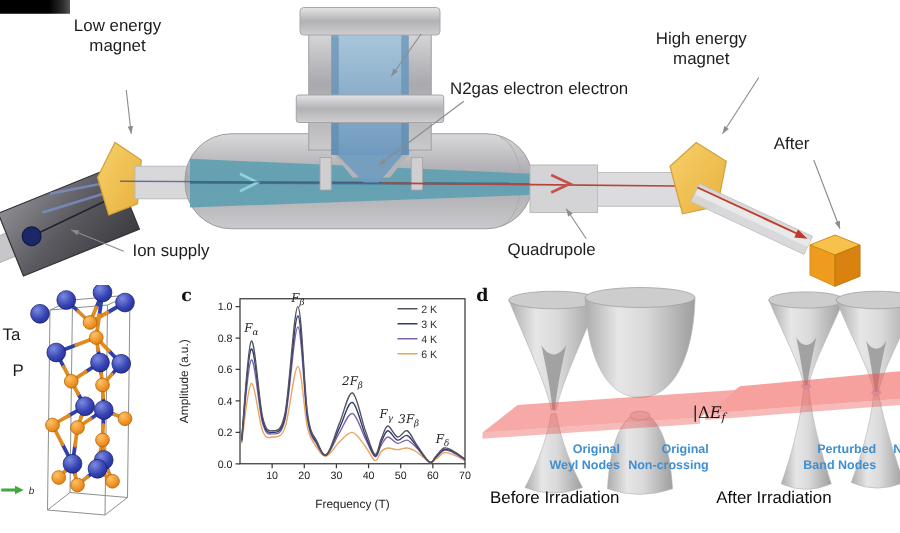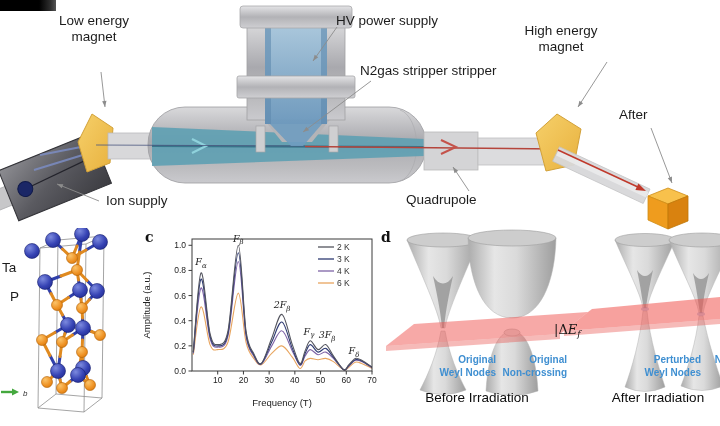--- a/index.html
+++ b/index.html
@@ -5,21 +5,21 @@
   html,body{margin:0;padding:0;background:#fff;}
   .fig{position:relative;width:720px;height:426px;background:#ffffff;overflow:hidden;
        font-family:"Liberation Sans",sans-serif;}
   .lbl{position:absolute;font-size:13.5px;color:#1c1c1c;line-height:1.18;white-space:nowrap;}
   .ml{white-space:pre-line;}
   .center{text-align:center;}
   .panel-letter{position:absolute;font-family:"DejaVu Serif",serif;font-weight:bold;
                 font-size:14px;color:#111;}
   .node-lbl{position:absolute;width:110px;text-align:right;font-size:10px;font-weight:700;
             color:#3f8fd1;line-height:1.3;white-space:pre-line;}
-  .irr-lbl{position:absolute;width:170px;text-align:center;font-size:13.5px;color:#0c0c0c;}
+  .irr-lbl{position:absolute;width:170px;font-size:13.5px;color:#0c0c0c;}
   .artifact{position:absolute;left:0;top:0;width:56px;height:11px;
             background:linear-gradient(to right,#000 70%,#2e2e2e 90%,#555);}
   svg{position:absolute;}
 </style>
 </head>
 <body>
 
 <div class="fig">
 
   <div class="artifact"></div>
@@ -117,22 +117,21 @@
         <polygon points="672,183 667.8045101566127,178.17943312731444 671.915071055802,176.6099462385331" fill="#8c8c8c"></polygon>
         <line x1="469" y1="191" x2="453" y2="167" stroke="#8c8c8c" stroke-width="0.9"></line>
         <polygon points="453,167 458.1587118248946,170.77196133433156 454.49769052980815,173.21264219772254" fill="#8c8c8c"></polygon>
         <line x1="99" y1="201" x2="57" y2="184" stroke="#8c8c8c" stroke-width="0.9"></line>
         <polygon points="57,184 63.387104946351954,184.21187355730817 61.73625681232595,188.29043953549004" fill="#8c8c8c"></polygon>
       </g>
   </svg>
 
   <div class="lbl ml center" style="left:38px;top:13px;width:112px">Low energy
 magnet</div>
-  <div class="lbl" style="left:336px;top:13px">HV power supply</div>
-  <div class="lbl" style="left:360px;top:63px">N2gas stripper stripper</div>
+  <div class="lbl" style="left:360px;top:63px">N2gas electron electron</div>
   <div class="lbl ml center" style="left:508px;top:23px;width:106px">High energy
 magnet</div>
   <div class="lbl" style="left:619px;top:107px">After</div>
   <div class="lbl" style="left:406px;top:192px">Quadrupole</div>
   <div class="lbl" style="left:106px;top:193px">Ion supply</div>
 
   <svg id="crystal" style="left:0;top:228px" width="140" height="198" viewBox="0 0 140 198">
     <defs>
       <radialGradient id="taG" cx="0.35" cy="0.3" r="0.9">
         <stop offset="0" stop-color="#7c8ade"></stop>
@@ -351,18 +350,18 @@
     </g>
 
     <text x="176" y="106" font-family="DejaVu Serif,serif" font-size="13" fill="#161616"><tspan>|Δ</tspan><tspan font-style="italic">E</tspan><tspan font-style="italic" font-size="9" dy="3">f</tspan></text>
   </svg>
 
   <div class="node-lbl" style="left:386px;top:353px">Original
 Weyl Nodes</div>
   <div class="node-lbl" style="left:457px;top:353px">Original
 Non-crossing</div>
   <div class="node-lbl" style="left:591px;top:353px">Perturbed
-Weyl Nodes</div>
+Band Nodes</div>
   <div class="node-lbl" style="left:653px;top:353px">New Band
 Crossing</div>
   <div class="irr-lbl" style="left:392px;top:390px">Before Irradiation</div>
   <div class="irr-lbl" style="left:573px;top:390px">After Irradiation</div>
 </div>
 
 </body></html>

